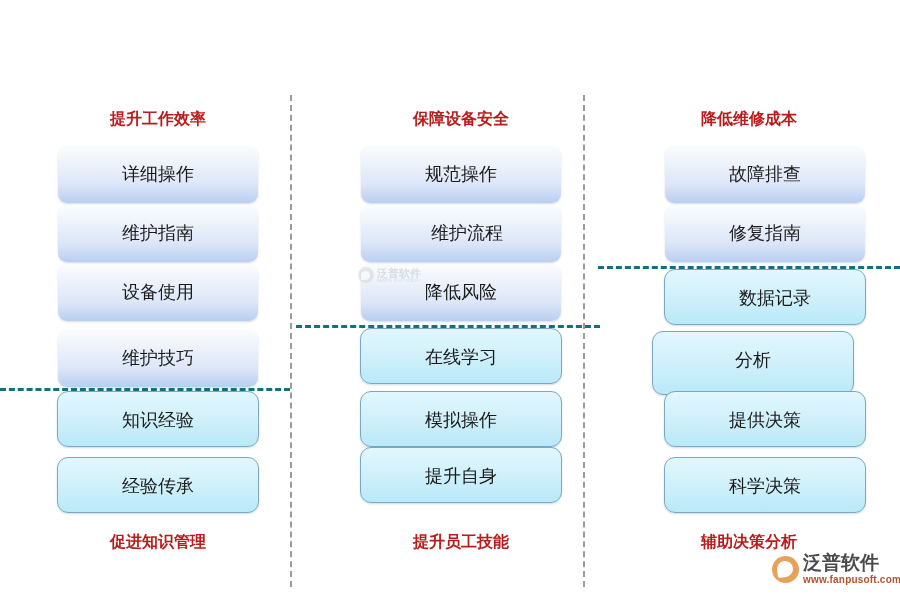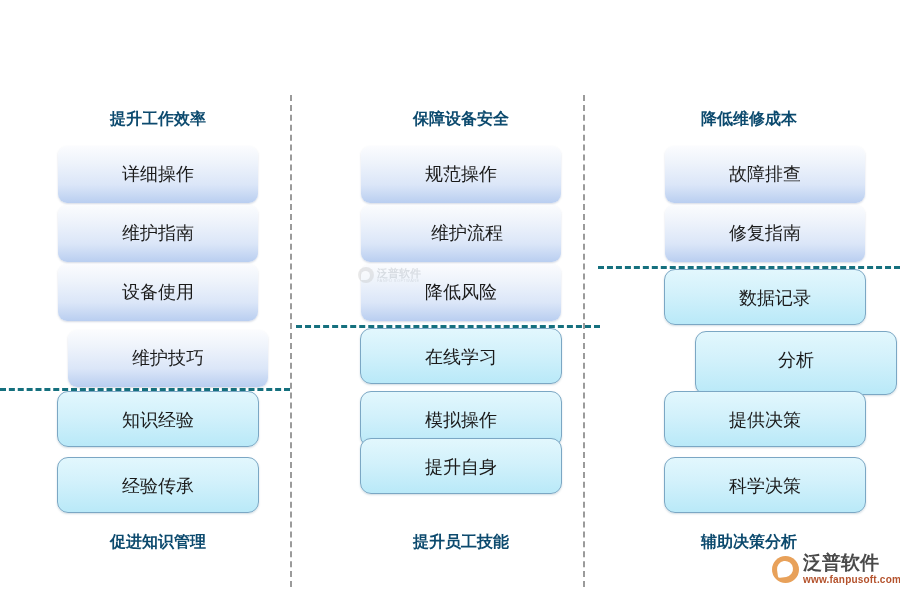--- a/index.html
+++ b/index.html
@@ -35,21 +35,21 @@
     white-space: nowrap;
   }
 
   
   .col-head, .col-foot {
     position: absolute;
     width: 260px;
     text-align: center;
     font-size: 16px;
     font-weight: bold;
-    color: #0c4a6e;
+    color: #b91c1c;
     line-height: 22px;
     white-space: nowrap;
   }
   .col-head { top: 108px; }
   .col-foot { top: 531px; }
 
   
   .vdiv {
     position: absolute;
     top: 95px;
@@ -167,21 +167,21 @@
 
 
   <div class="vdiv" style="left:290px;"></div>
   <div class="vdiv" style="left:583px;"></div>
 
   <div class="col-head" style="left:28px;">提升工作效率</div>
 
   <div class="box grad" style="left:58px;  top:146px; width:200px; height:57px;">详细操作</div>
   <div class="box grad" style="left:58px;  top:205px; width:200px; height:57px;">维护指南</div>
   <div class="box grad" style="left:58px;  top:264px; width:200px; height:57px;">设备使用</div>
-  <div class="box grad" style="left:68px;  top:330px; width:200px; height:57px;">维护技巧</div>
+  <div class="box grad" style="left:58px;  top:330px; width:200px; height:57px;">维护技巧</div>
 
   <div class="hdiv" style="left:0px; top:388px; width:290px;"></div>
 
   <div class="box cyan" style="left:57px;  top:391px; width:202px; height:56px;">知识经验</div>
   <div class="box cyan" style="left:57px;  top:457px; width:202px; height:56px;">经验传承</div>
 
   <div class="col-foot" style="left:28px;">促进知识管理</div>
 
   <div class="col-head" style="left:331px;">保障设备安全</div>
 
@@ -194,33 +194,33 @@
     <span class="wm-txt">
       <span class="wm-cn">泛普软件</span>
       <span class="wm-en">FANPU SOFTWARE</span>
     </span>
   </div>
 
   <div class="hdiv" style="left:296px; top:325px; width:304px;"></div>
 
   <div class="box cyan" style="left:360px; top:328px; width:202px; height:56px;">在线学习</div>
   <div class="box cyan" style="left:360px; top:391px; width:202px; height:56px;">模拟操作</div>
-  <div class="box cyan" style="left:360px; top:438px; width:202px; height:56px;">提升自身</div>
+  <div class="box cyan" style="left:360px; top:447px; width:202px; height:56px;">提升自身</div>
 
   <div class="col-foot" style="left:331px;">提升员工技能</div>
 
   <div class="col-head" style="left:619px;">降低维修成本</div>
 
   <div class="box grad" style="left:665px; top:146px; width:200px; height:57px;">故障排查</div>
   <div class="box grad" style="left:665px; top:205px; width:200px; height:57px;">修复指南</div>
 
   <div class="hdiv" style="left:598px; top:266px; width:302px;"></div>
 
   <div class="box cyan" style="left:664px; top:269px; width:202px; height:56px;padding-left:20px;">数据记录</div>
-  <div class="box cyan" style="left:695px; top:331px; width:202px; height:64px;">分析</div>
+  <div class="box cyan" style="left:652px; top:331px; width:202px; height:64px;">分析</div>
   <div class="box cyan" style="left:664px; top:391px; width:202px; height:56px;">提供决策</div>
   <div class="box cyan" style="left:664px; top:457px; width:202px; height:56px;">科学决策</div>
 
   <div class="col-foot" style="left:619px;">辅助决策分析</div>
 
   <div class="logo">
     <span class="mark"></span>
     <span class="ltext">
       <span class="lcn">泛普软件</span>
       <span class="len">www.fanpusoft.com</span>

